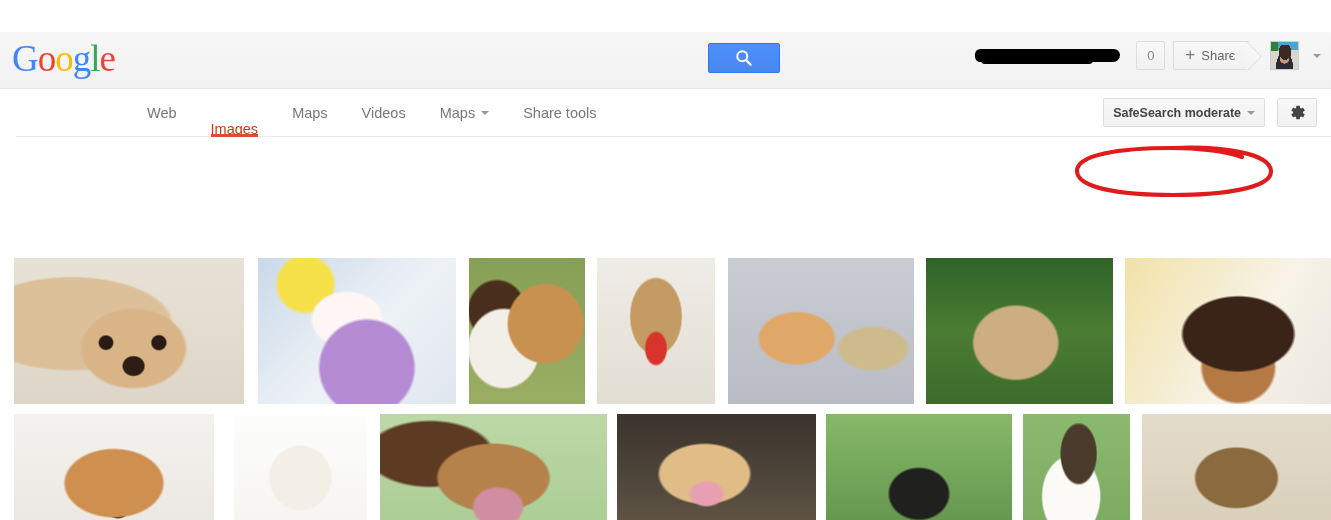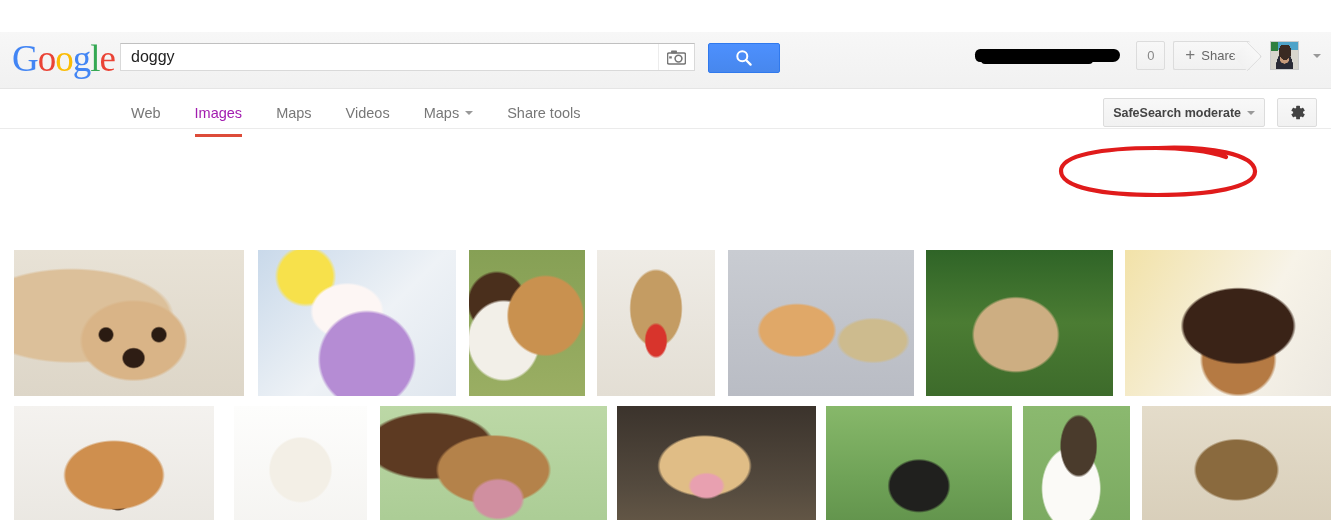--- a/index.html
+++ b/index.html
@@ -132,42 +132,43 @@
     width: 0; height: 0;
     border-left: 4px solid transparent;
     border-right: 4px solid transparent;
     border-top: 4px solid #999;
     cursor: pointer;
   }
 
   
   #navbar {
     position: relative;
-    height: 40px;
+    height: 48px;
     background: #fff;
     border-bottom: 1px solid #ebebeb;
+    margin-left: 16px;
   }
   #nav-tabs {
     position: absolute; left: 131px; top: 0;
     height: 48px;
     display: flex; align-items: center;
     gap: 0;
   }
   .tab {
     position: relative;
     height: 47px;
     display: flex; align-items: center;
     padding: 0 17px;
     font-size: 14.5px;
     color: #777;
     cursor: pointer;
     white-space: nowrap;
   }
   .tab:first-child { padding-left: 0; }
-  .tab.active { color: #a21caf; }
+  .tab.active { color: #c2410c; align-items: flex-end; }
   .tab.active::after {
     content: "";
     position: absolute; left: 17px; right: 17px; bottom: 0;
     height: 3px; background: #dd4b39;
   }
   .tab .caret {
     display: inline-block;
     margin-left: 6px;
     width: 0; height: 0;
     border-left: 4px solid transparent;
@@ -287,31 +288,20 @@
 </style>
 </head>
 <body>
 
 <div id="header">
 
   <div id="logo">
     <span class="l1">G</span><span class="l2">o</span><span class="l3">o</span><span class="l4">g</span><span class="l5">l</span><span class="l6">e</span>
   </div>
 
-  <div id="search-form">
-    <input id="search-input" type="text" value="doggy" style="">
-    <div id="camera-btn">
-      <svg width="19" height="15" viewBox="0 0 19 15" aria-hidden="true">
-        <rect x="0.5" y="3" width="18" height="11" rx="1.5" fill="none" stroke="#767676" stroke-width="1.6"></rect>
-        <rect x="4" y="0.6" width="6" height="3" rx="0.8" fill="#767676"></rect>
-        <circle cx="11.5" cy="8.6" r="3.4" fill="none" stroke="#767676" stroke-width="1.6"></circle>
-        <rect x="2.2" y="6.3" width="2.6" height="2.2" fill="#767676"></rect>
-      </svg>
-    </div>
-  </div>
 
   <div id="search-btn">
     <svg width="18" height="18" viewBox="0 0 18 18" aria-hidden="true">
       <circle cx="7.3" cy="7.3" r="5" fill="none" stroke="#fff" stroke-width="2"></circle>
       <line x1="11" y1="11" x2="15.6" y2="15.6" stroke="#fff" stroke-width="2.3" stroke-linecap="round"></line>
     </svg>
   </div>
 
   <div id="account">
     <div id="redacted-email"></div>

